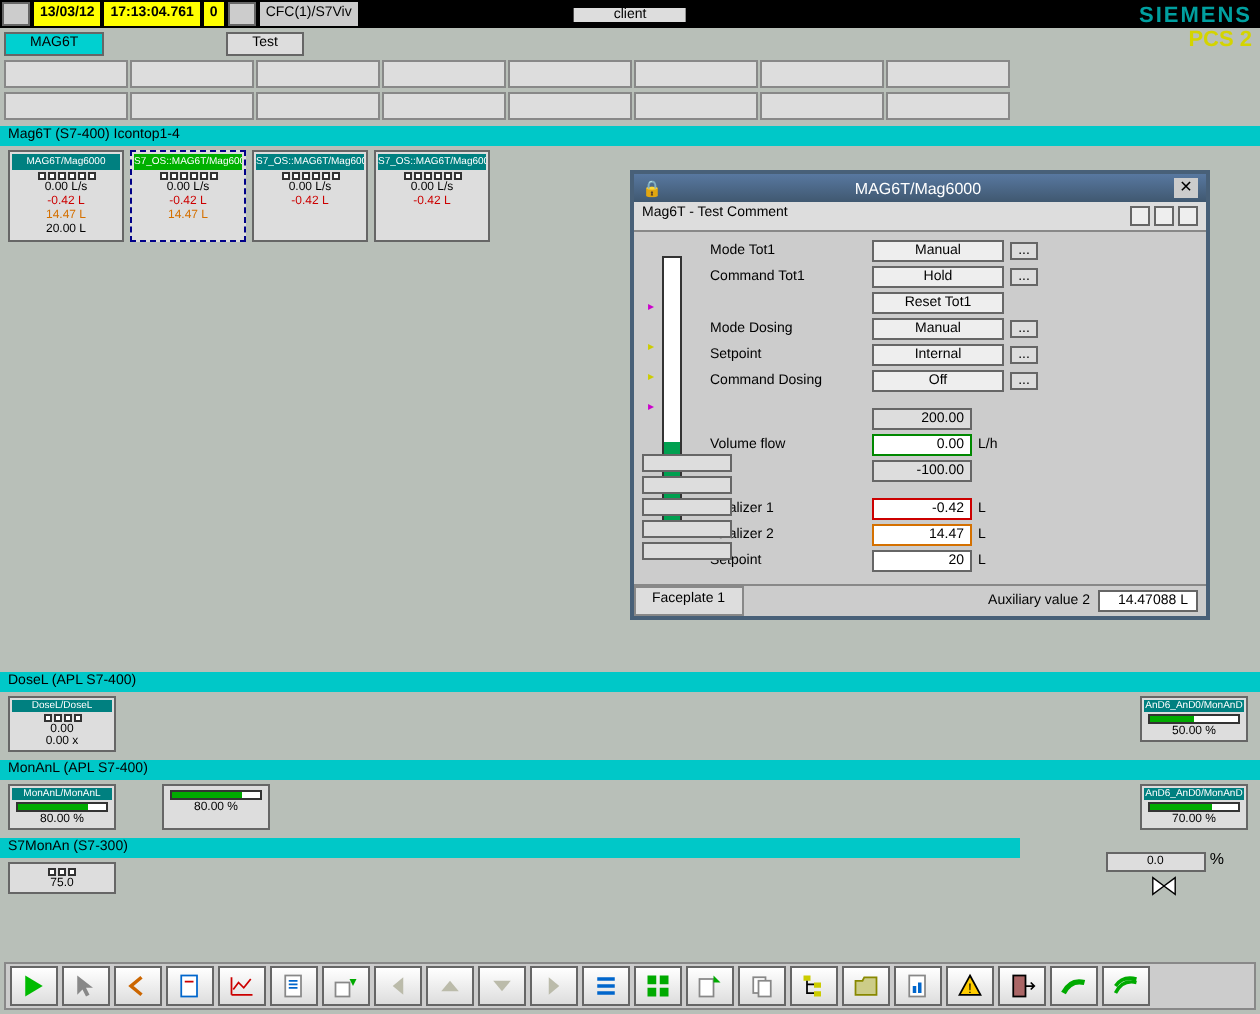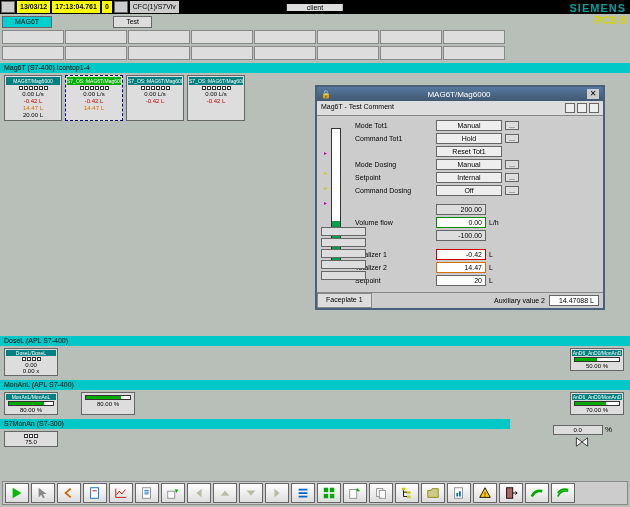--- a/index.html
+++ b/index.html
@@ -84,21 +84,21 @@
   <div class="topbar-yellow">13/03/12</div>
   <div class="topbar-yellow">17:13:04.761</div>
   <div class="topbar-yellow">0</div>
   <div class="topbar-btn"></div>
   <div class="topbar-gray">CFC(1)/S7Viv</div>
   <div class="client-label">client</div>
 </div>
 
 <div class="logo-area">
   <div class="siemens">SIEMENS</div>
-  <div class="pcs7">PCS 8</div>
+  <div class="pcs7">PCS 2</div>
 </div>
 
 <div class="tabs-row">
   <div class="tab active">MAG6T</div>
   <div class="tab" style="margin-left:60px">Test</div>
 </div>
 
 <div class="toolbar-row">
   <div class="tool-cell"></div>
   <div class="tool-cell"></div>

